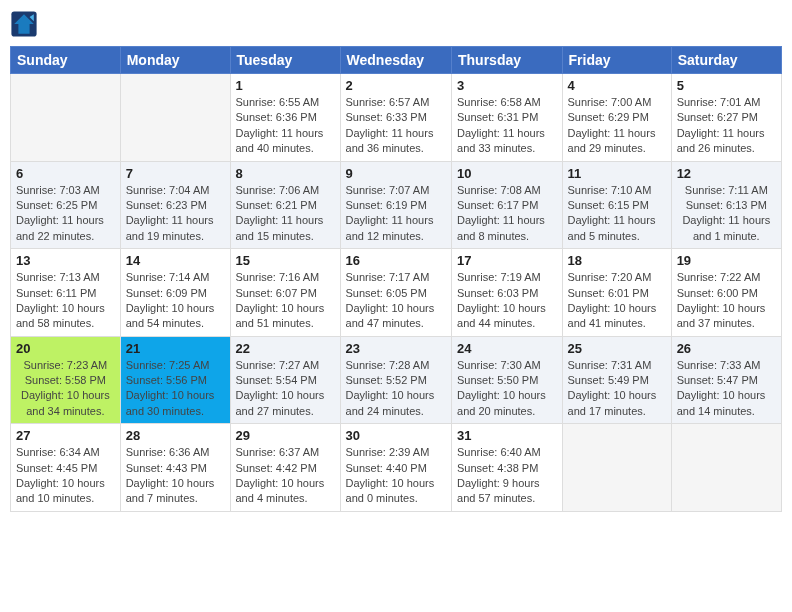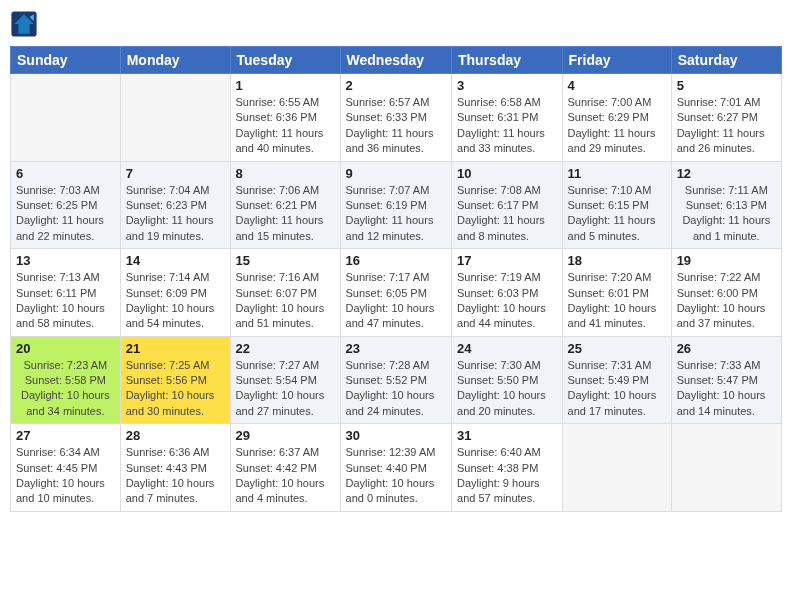--- a/index.html
+++ b/index.html
@@ -254,21 +254,21 @@
 Daylight: 10 hours and 37 minutes.</div>
           </td>
         </tr>
         <tr>
           <td style="background: #bef264;">
             <span class="day-number">20</span>
             <div class="day-info" style="white-space: pre-line; text-align: center;">Sunrise: 7:23 AM
 Sunset: 5:58 PM
 Daylight: 10 hours and 34 minutes.</div>
           </td>
-          <td style="background: #fde047;">
+          <td style="background: #0ea5e9;">
             <span class="day-number">21</span>
             <div class="day-info" style="white-space: pre-line;">Sunrise: 7:25 AM
 Sunset: 5:56 PM
 Daylight: 10 hours and 30 minutes.</div>
           </td>
           <td style="background: rgb(240, 243, 248);">
             <span class="day-number">22</span>
             <div class="day-info" style="white-space: pre-line;">Sunrise: 7:27 AM
 Sunset: 5:54 PM
 Daylight: 10 hours and 27 minutes.</div>
@@ -312,21 +312,21 @@
 Daylight: 10 hours and 7 minutes.</div>
           </td>
           <td>
             <span class="day-number">29</span>
             <div class="day-info" style="white-space: pre-line;">Sunrise: 6:37 AM
 Sunset: 4:42 PM
 Daylight: 10 hours and 4 minutes.</div>
           </td>
           <td>
             <span class="day-number">30</span>
-            <div class="day-info" style="white-space: pre-line;">Sunrise: 12:39 AM
+            <div class="day-info" style="white-space: pre-line;">Sunrise: 2:39 AM
 Sunset: 4:40 PM
 Daylight: 10 hours and 0 minutes.</div>
           </td>
           <td>
             <span class="day-number">31</span>
             <div class="day-info" style="white-space: pre-line;">Sunrise: 6:40 AM
 Sunset: 4:38 PM
 Daylight: 9 hours and 57 minutes.</div>
           </td>
           <td class="empty" style="background: rgb(245, 245, 245);"></td>

